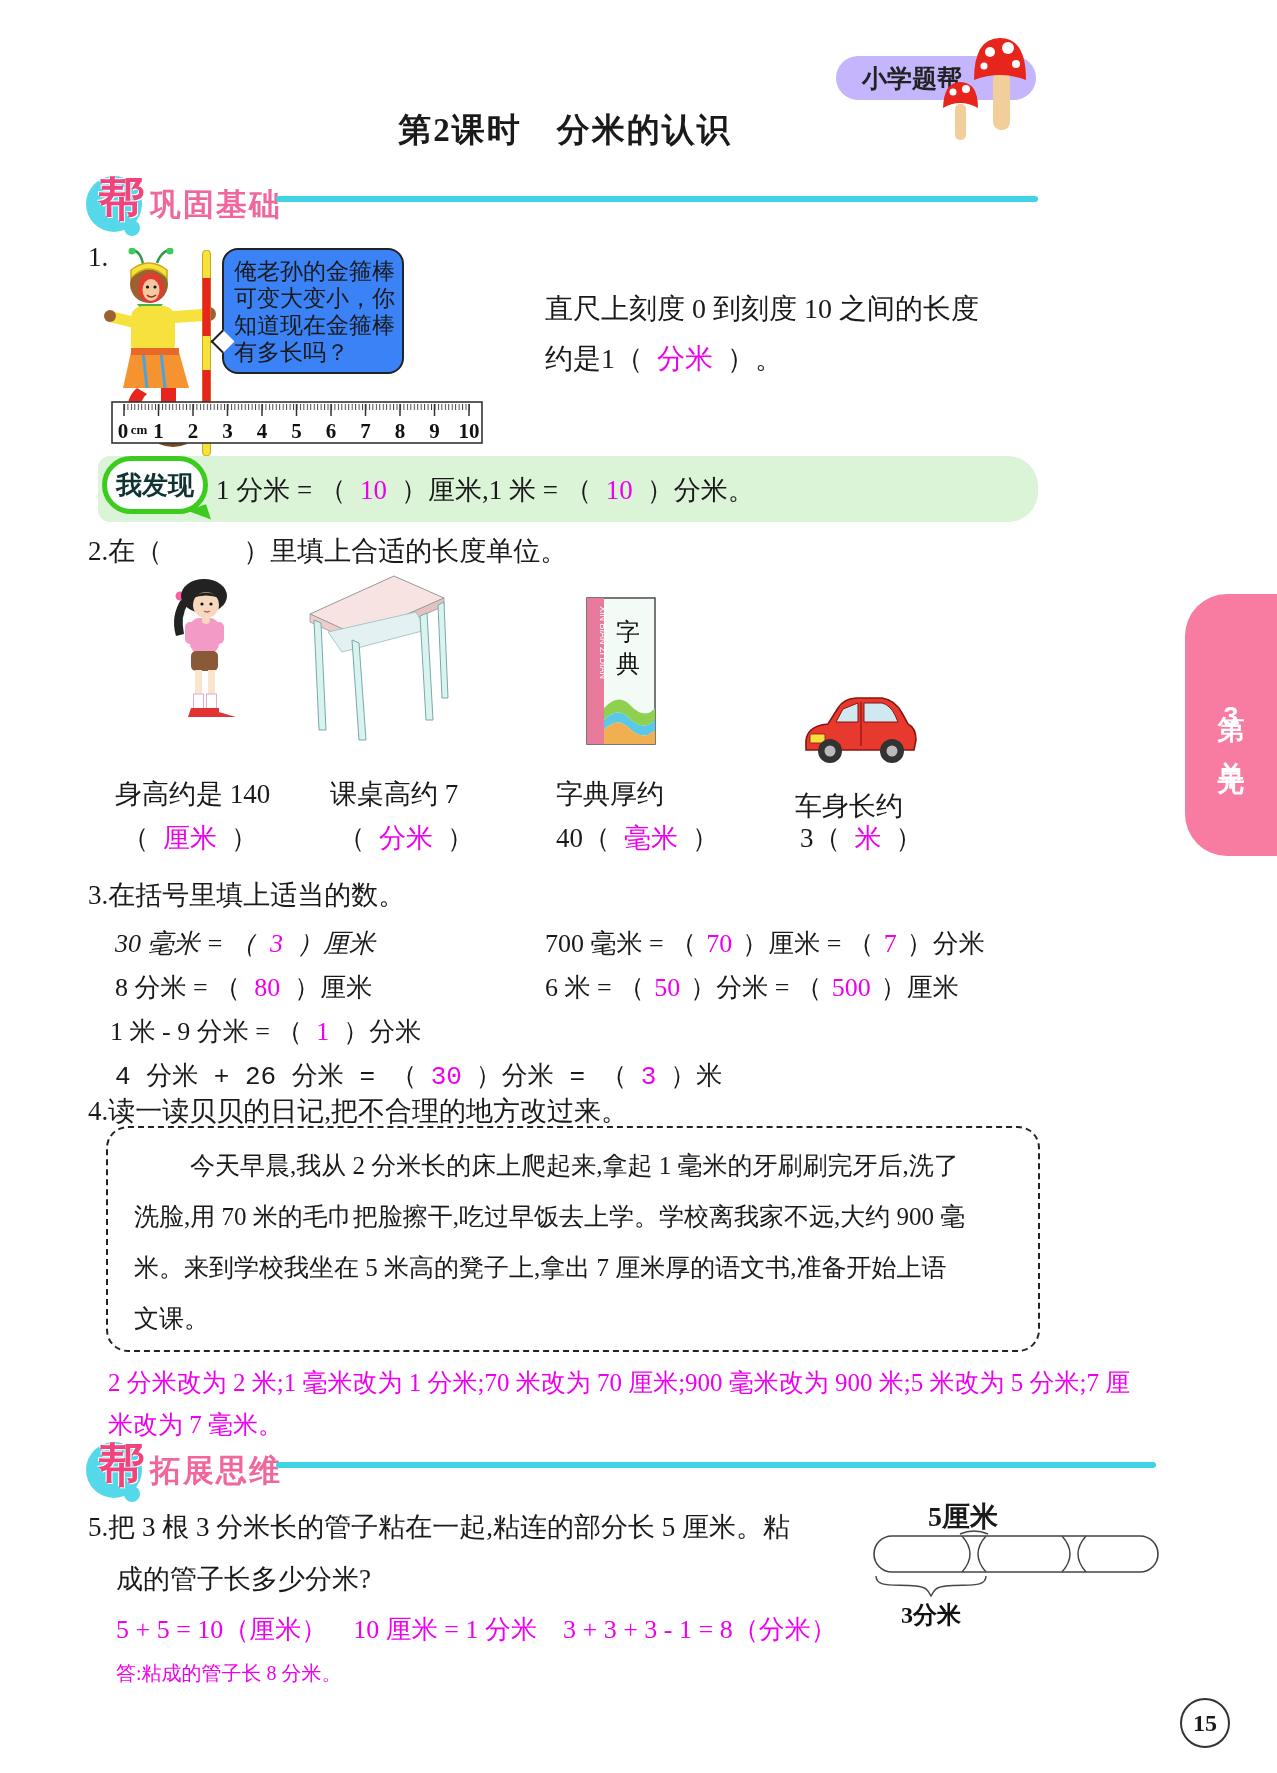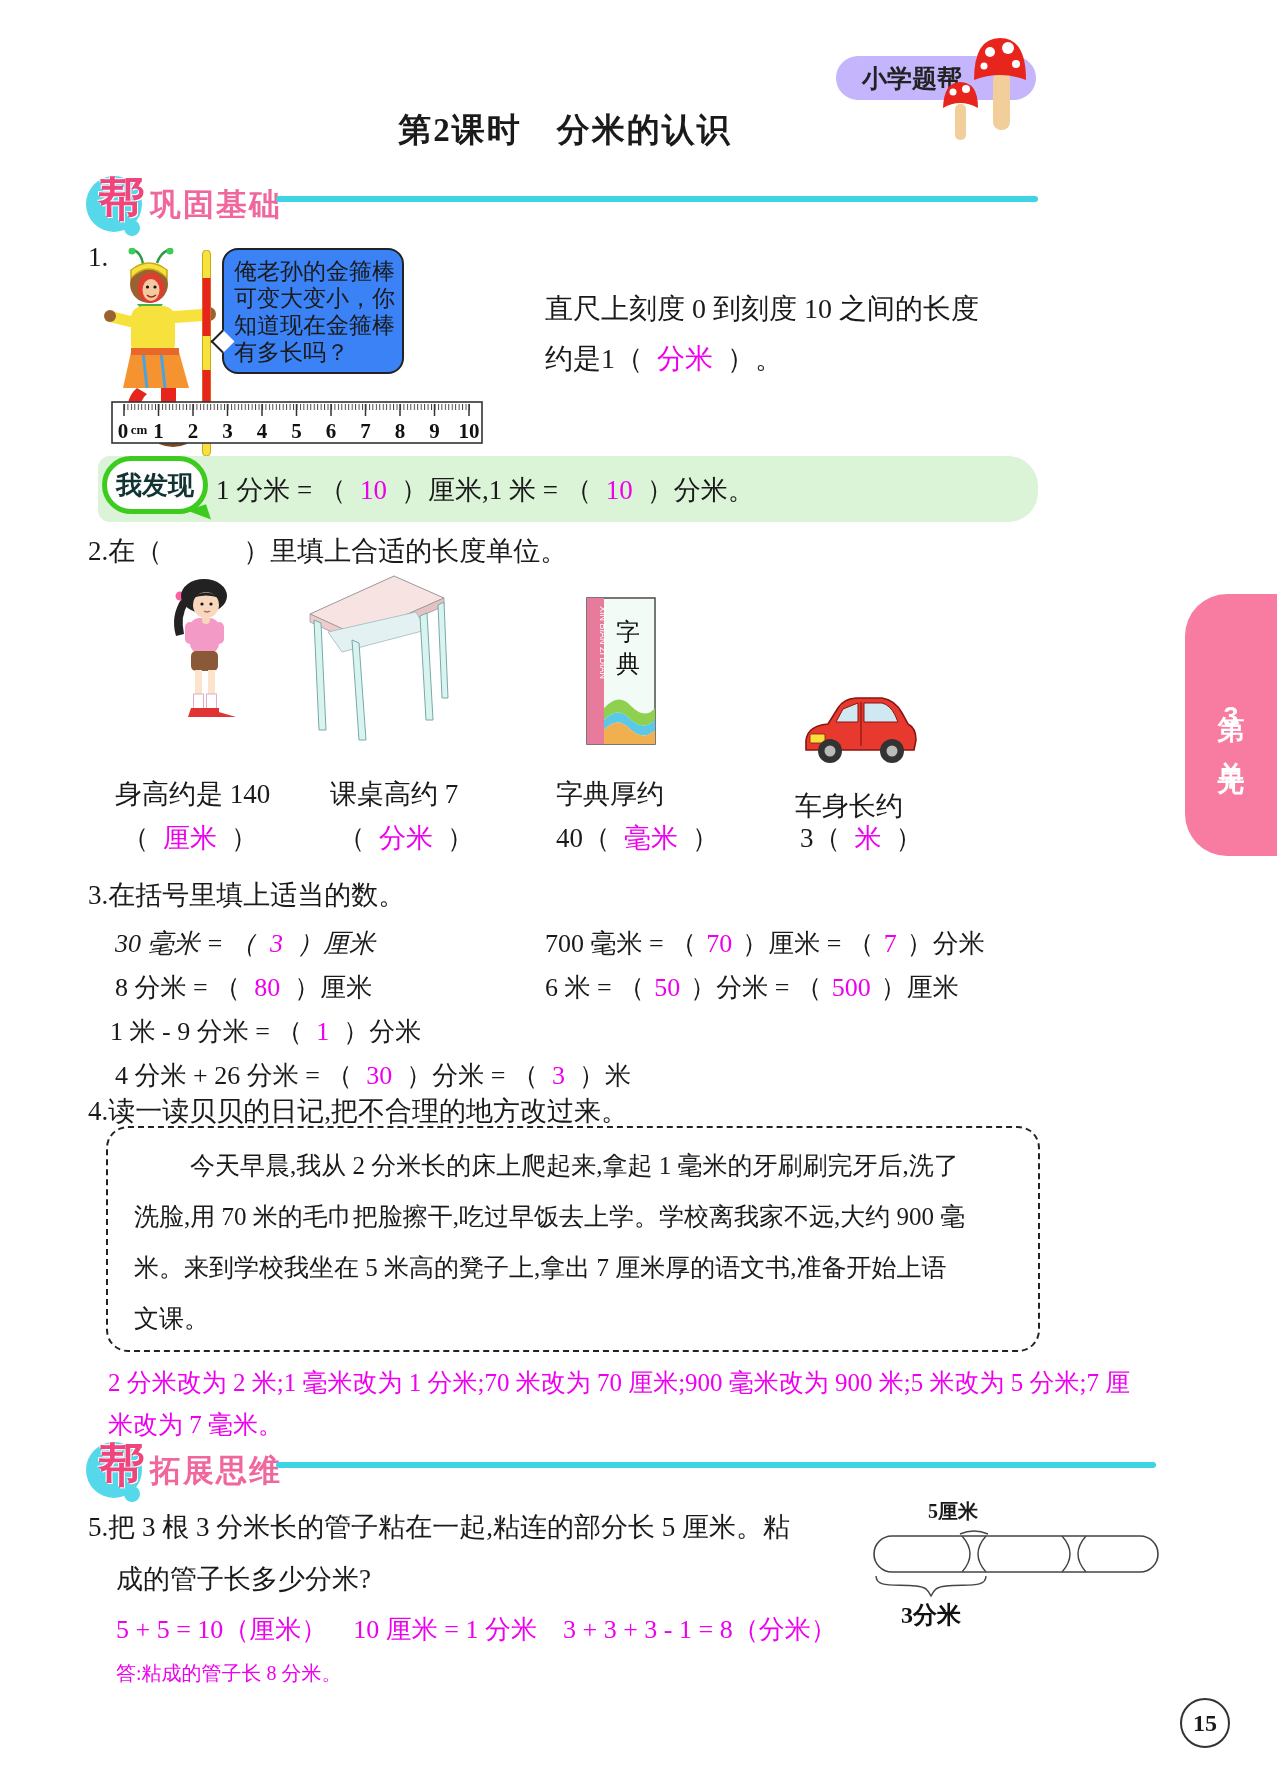--- a/index.html
+++ b/index.html
@@ -52,21 +52,21 @@
   .diary .ind{text-indent:56px;}
   .pink-ans{font-size:25px;color:#ee00ee;white-space:nowrap;}
   
   .unit-tab{left:1185px;top:594px;width:92px;height:262px;background:#f87ca2;border-radius:42px 0 0 42px;
     display:flex;align-items:center;justify-content:center;}
   .unit-tab span{writing-mode:vertical-rl;text-orientation:upright;color:#fff;font-weight:bold;
     font-size:27px;letter-spacing:8px;font-family:"Liberation Sans",sans-serif;}
   
   .pagenum{left:1180px;top:1698px;width:46px;height:46px;border:2px solid #333;border-radius:50%;
     display:flex;align-items:center;justify-content:center;font-size:24px;font-weight:bold;}
-  .bold-label{font-size:20px;font-weight:bold;white-space:nowrap;text-align:center;}
+  .bold-label{font-size:28px;font-weight:bold;white-space:nowrap;text-align:center;}
 </style>
 </head>
 <body>
 
 <div class="page">
 
   <div class="abs brand-pill">
     <span>小学题帮</span>
   </div>
   <svg class="abs" style="left:938px;top:32px;" width="100" height="112" viewBox="0 0 100 112">
@@ -248,21 +248,21 @@
   <div class="abs cap" style="left:338px;top:820px;"><span>（</span><span class="ans">分米</span><span>）</span></div>
   <div class="abs cap" style="left:556px;top:820px;"><span>40（</span><span class="ans">毫米</span><span>）</span></div>
   <div class="abs cap" style="left:800px;top:820px;"><span>3（</span><span class="ans">米</span><span>）</span></div>
 
   <div class="abs qtext" style="left:88px;top:878px;">3.在括号里填上适当的数。</div>
   <div class="abs eq" style="left:115px;top:926px;font-style:italic;"><span>30 毫米 = （</span><span class="ans">3</span><span>）厘米</span></div>
   <div class="abs eq" style="left:545px;top:926px;"><span>700 毫米 = （</span><span class="ans-tight">70</span><span>）厘米 = （</span><span class="ans-tight">7</span><span>）分米</span></div>
   <div class="abs eq" style="left:115px;top:970px;"><span>8 分米 = （</span><span class="ans">80</span><span>）厘米</span></div>
   <div class="abs eq" style="left:545px;top:970px;"><span>6 米 = （</span><span class="ans-tight">50</span><span>）分米 = （</span><span class="ans-tight">500</span><span>）厘米</span></div>
   <div class="abs eq" style="left:110px;top:1014px;text-align:center;"><span>1 米 - 9 分米 = （</span><span class="ans">1</span><span>）分米</span></div>
-  <div class="abs eq" style="left:115px;top:1058px;"><span>4 分米 + 26 分米 = （</span><span class="ans">30</span><span>）分米 = （</span><span class="ans">3</span><span>）米</span></div>
+  <div class="abs eq" style="left:115px;top:1058px;font-family:Liberation Mono, monospace;"><span>4 分米 + 26 分米 = （</span><span class="ans">30</span><span>）分米 = （</span><span class="ans">3</span><span>）米</span></div>
 
   <div class="abs qtext" style="left:88px;top:1094px;">4.读一读贝贝的日记,把不合理的地方改过来。</div>
   <div class="abs diary">
     <div class="ind">今天早晨,我从 2 分米长的床上爬起来,拿起 1 毫米的牙刷刷完牙后,洗了</div>
     <div>洗脸,用 70 米的毛巾把脸擦干,吃过早饭去上学。学校离我家不远,大约 900 毫</div>
     <div>米。来到学校我坐在 5 米高的凳子上,拿出 7 厘米厚的语文书,准备开始上语</div>
     <div>文课。</div>
   </div>
   <div class="abs pink-ans" style="left:108px;top:1366px;">2 分米改为 2 米;1 毫米改为 1 分米;70 米改为 70 厘米;900 毫米改为 900 米;5 米改为 5 分米;7 厘</div>
   <div class="abs pink-ans" style="left:108px;top:1408px;">米改为 7 毫米。</div>

